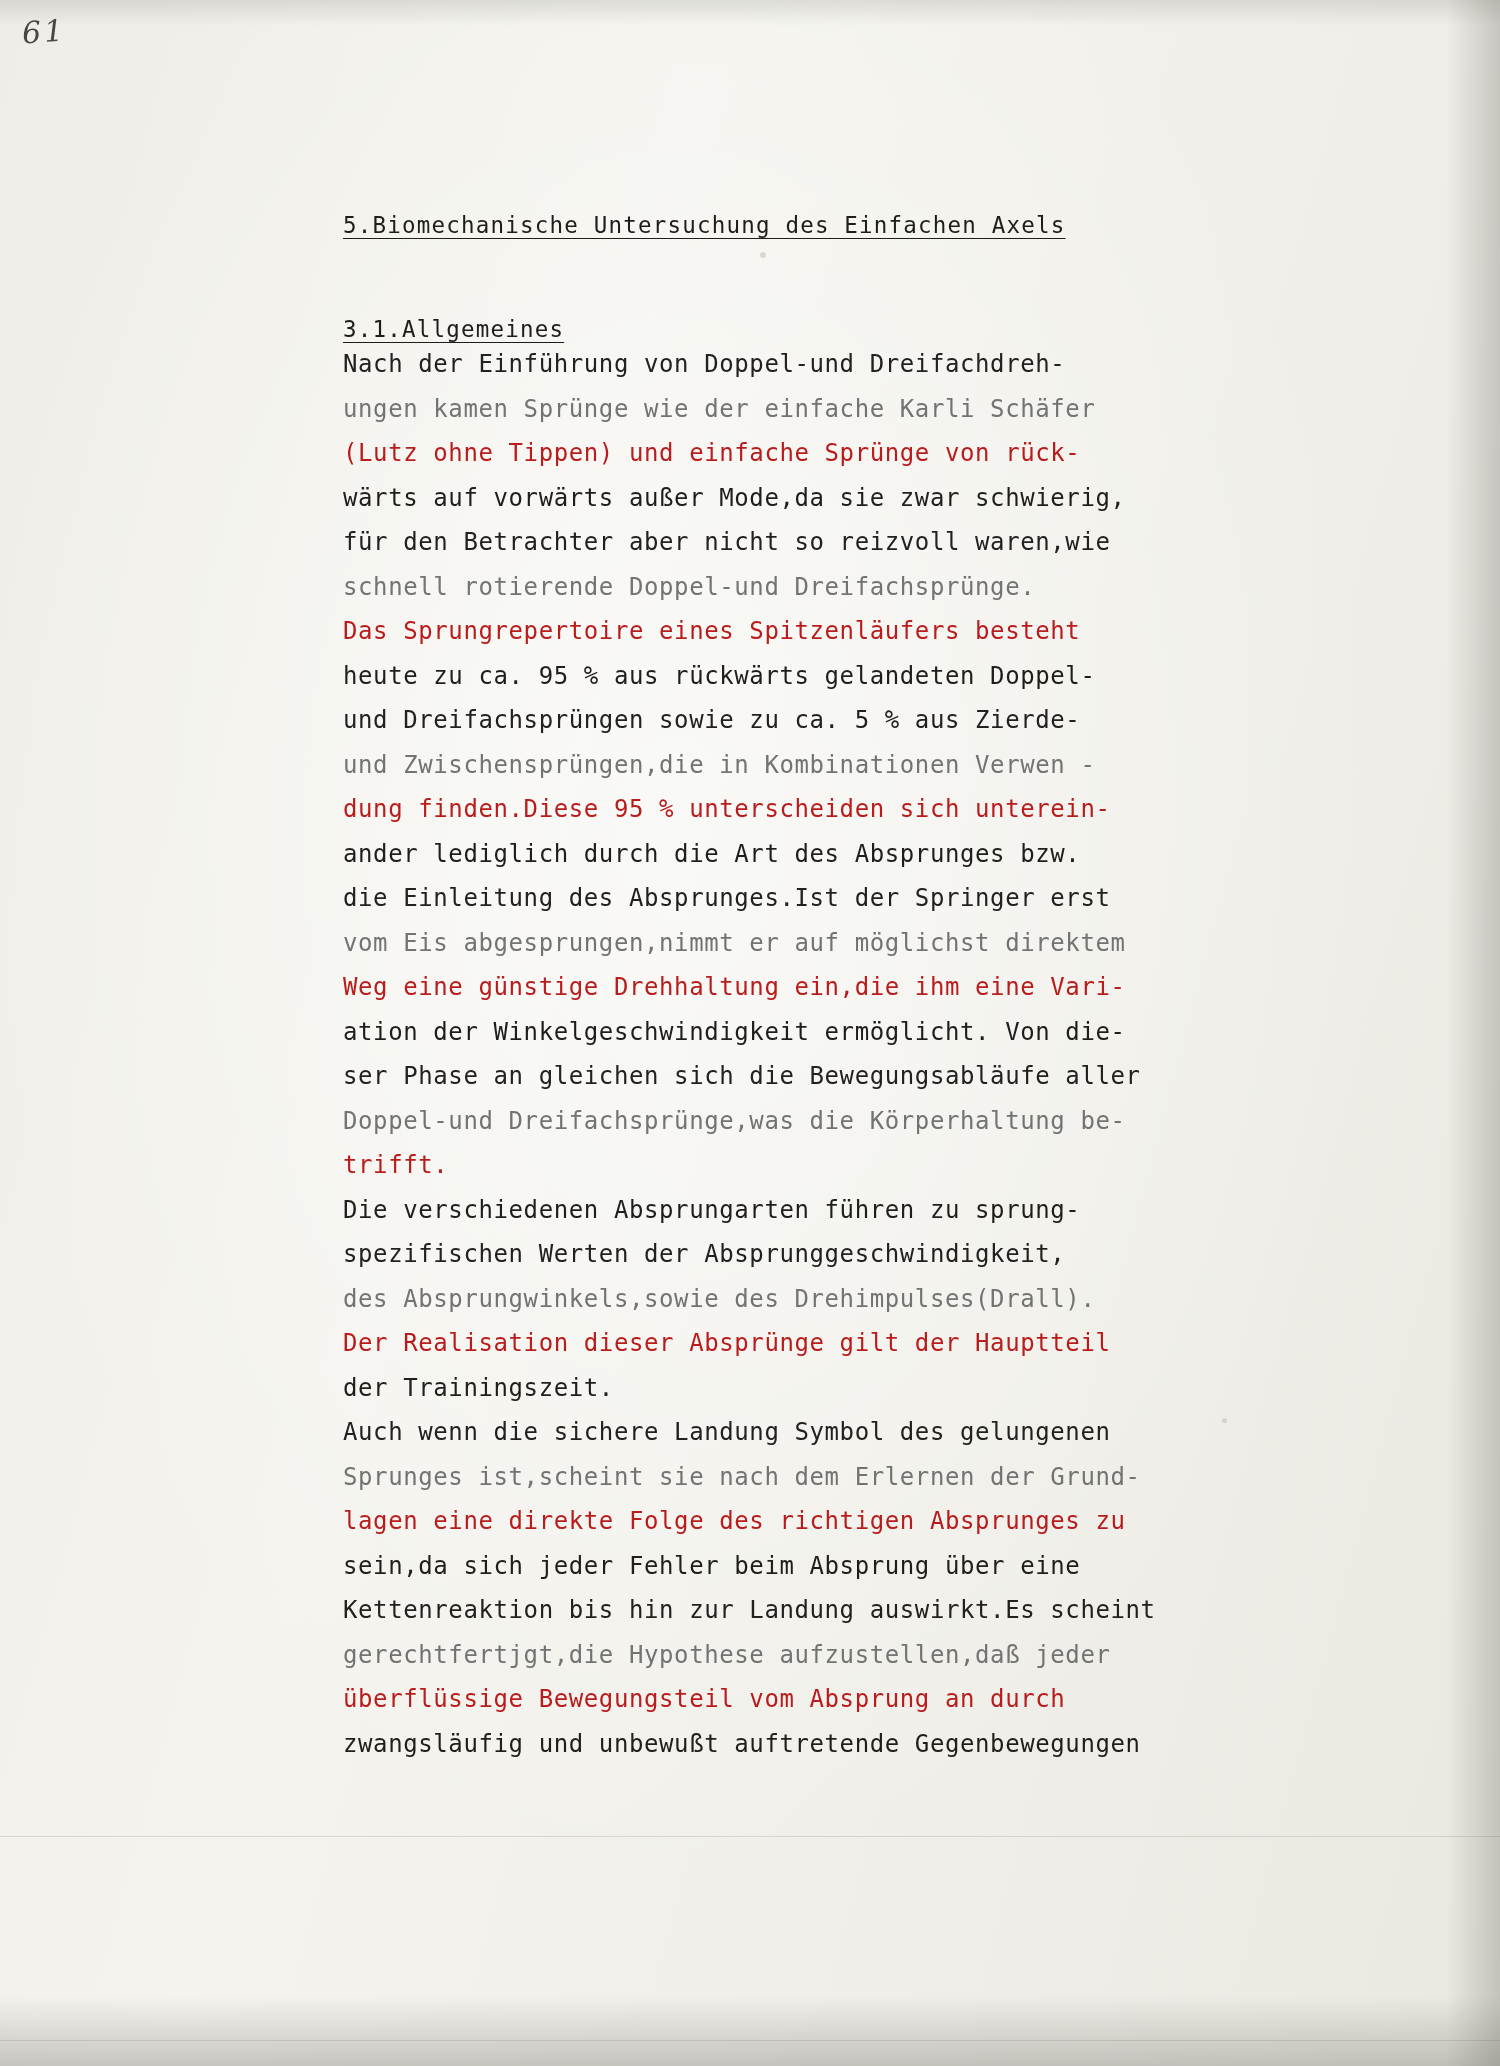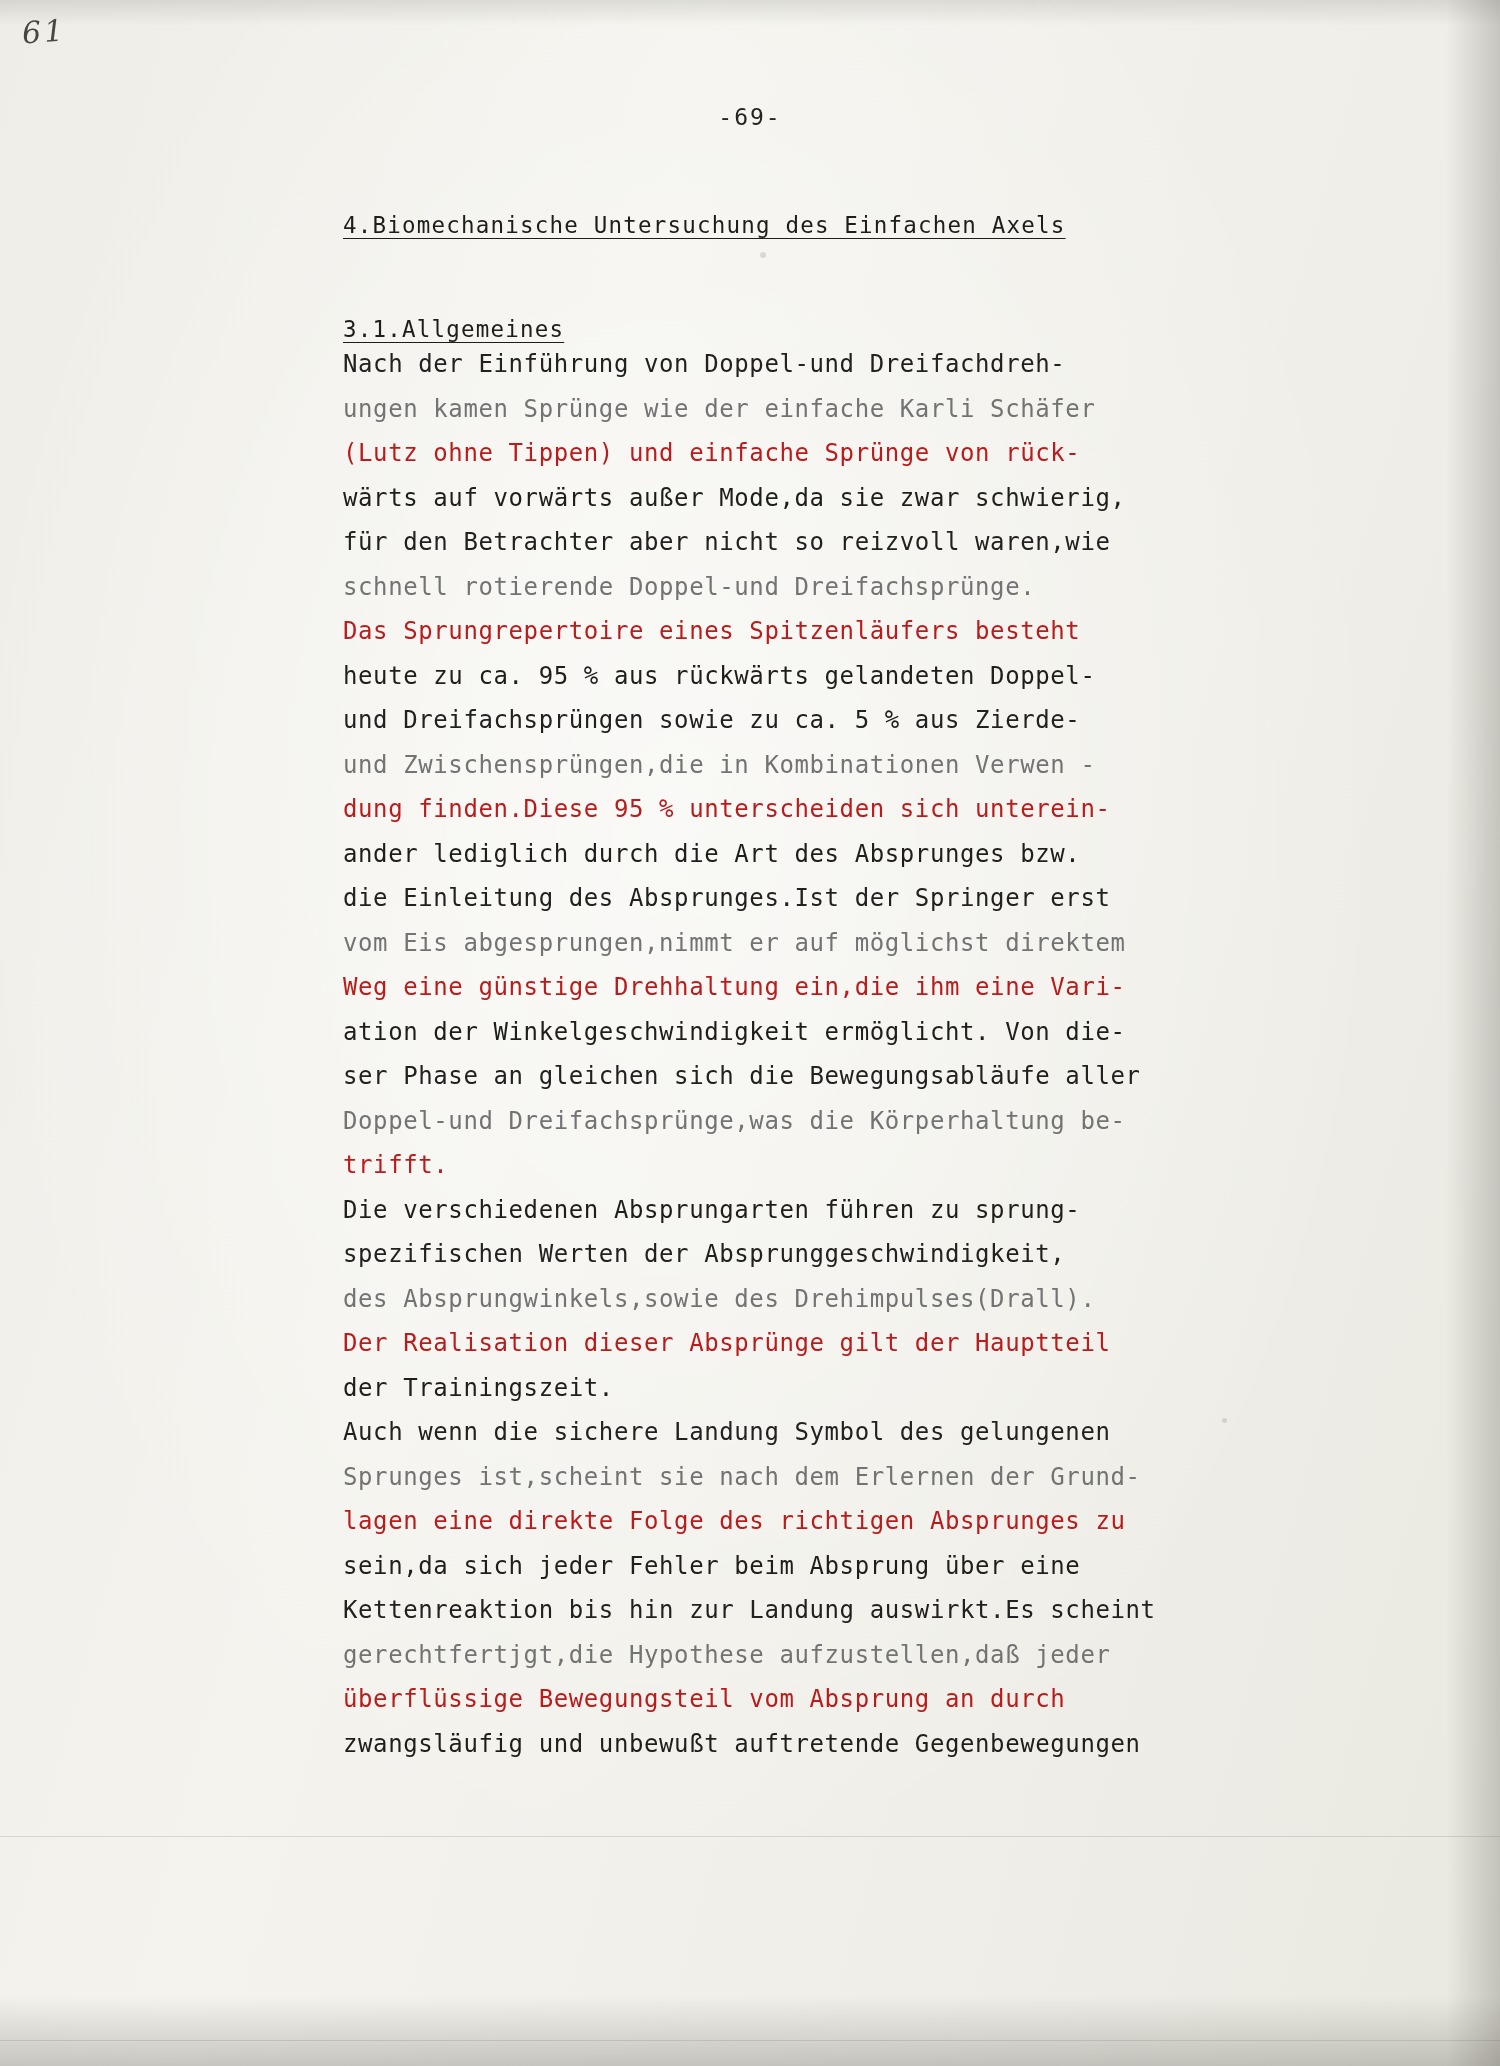--- a/index.html
+++ b/index.html
@@ -119,25 +119,24 @@
 
   <div class="speckle" style="left:760px; top:252px; width:6px; height:6px;"></div>
   <div class="speckle" style="left:1222px; top:1418px; width:5px; height:5px;"></div>
   <div class="speckle" style="left:408px; top:1742px; width:4px; height:4px;"></div>
 
   <div class="fold-line" style="top:1836px;"></div>
   <div class="fold-line" style="top:2040px;"></div>
 
   <div class="archive-mark">61</div>
 
-  <div class="page-number">-69-</div>
 
   <div class="content">
 
-    <div class="heading h-main">4.Biomechanische Untersuchung des Einfachen Axels</div>
+    <div class="heading h-main">5.Biomechanische Untersuchung des Einfachen Axels</div>
 
     <div class="heading h-sub">3.1.Allgemeines</div>
 
     <div class="body-text"><span class="ln">Nach der Einführung von Doppel-und Dreifachdreh-</span><span class="ln">ungen kamen Sprünge wie der einfache Karli Schäfer</span><span class="ln">(Lutz ohne Tippen) und einfache Sprünge von rück-</span><span class="ln">wärts auf vorwärts außer Mode,da sie zwar schwierig,</span><span class="ln">für den Betrachter aber nicht so reizvoll waren,wie</span><span class="ln">schnell rotierende Doppel-und Dreifachsprünge.</span><span class="ln">Das Sprungrepertoire eines Spitzenläufers besteht</span><span class="ln">heute zu ca. 95 % aus rückwärts gelandeten Doppel-</span><span class="ln">und Dreifachsprüngen sowie zu ca. 5 % aus Zierde-</span><span class="ln">und Zwischensprüngen,die in Kombinationen Verwen -</span><span class="ln">dung finden.Diese 95 % unterscheiden sich unterein-</span><span class="ln">ander lediglich durch die Art des Absprunges bzw.</span><span class="ln">die Einleitung des Absprunges.Ist der Springer erst</span><span class="ln">vom Eis abgesprungen,nimmt er auf möglichst direktem</span><span class="ln">Weg eine günstige Drehhaltung ein,die ihm eine Vari-</span><span class="ln">ation der Winkelgeschwindigkeit ermöglicht. Von die-</span><span class="ln">ser Phase an gleichen sich die Bewegungsabläufe aller</span><span class="ln">Doppel-und Dreifachsprünge,was die Körperhaltung be-</span><span class="ln">trifft.</span><span class="ln">Die verschiedenen Absprungarten führen zu sprung-</span><span class="ln">spezifischen Werten der Absprunggeschwindigkeit,</span><span class="ln">des Absprungwinkels,sowie des Drehimpulses(Drall).</span><span class="ln">Der Realisation dieser Absprünge gilt der Hauptteil</span><span class="ln">der Trainingszeit.</span><span class="ln">Auch wenn die sichere Landung Symbol des gelungenen</span><span class="ln">Sprunges ist,scheint sie nach dem Erlernen der Grund-</span><span class="ln">lagen eine direkte Folge des richtigen Absprunges zu</span><span class="ln">sein,da sich jeder Fehler beim Absprung über eine</span><span class="ln">Kettenreaktion bis hin zur Landung auswirkt.Es scheint</span><span class="ln">gerechtfertjgt,die Hypothese aufzustellen,daß jeder</span><span class="ln">überflüssige Bewegungsteil vom Absprung an durch</span><span class="ln">zwangsläufig und unbewußt auftretende Gegenbewegungen</span></div>
 
   </div>
 
   <div class="edge-shadow-top"></div>
   <div class="edge-shadow-right"></div>
   <div class="edge-shadow-bottom"></div>

